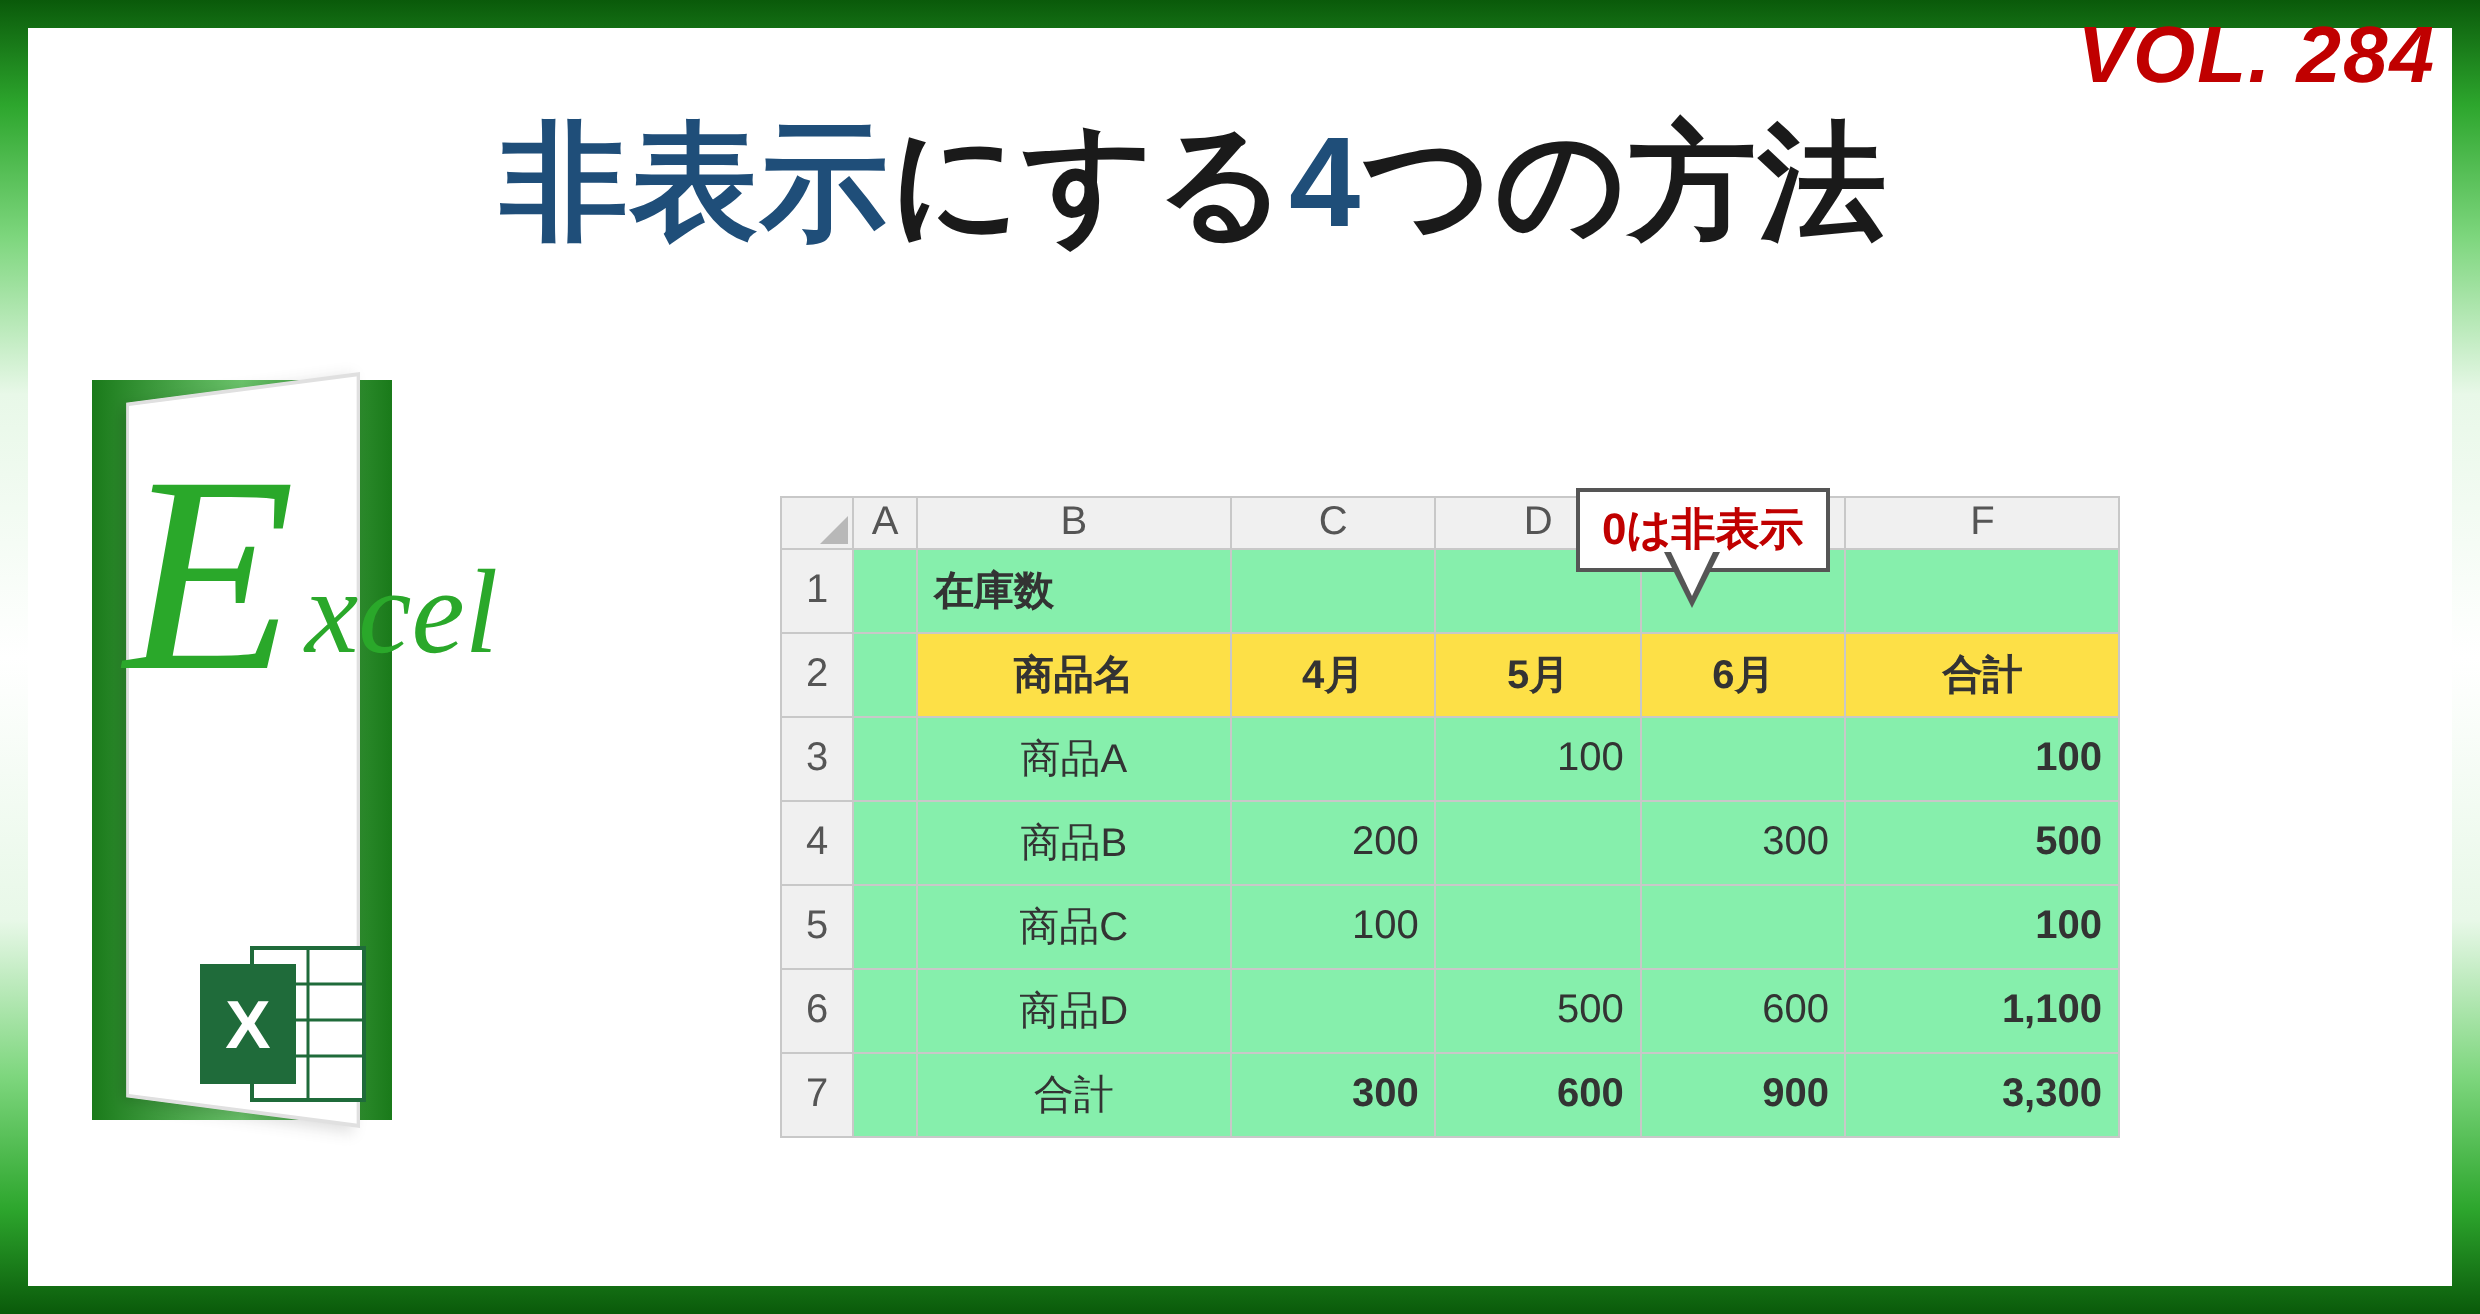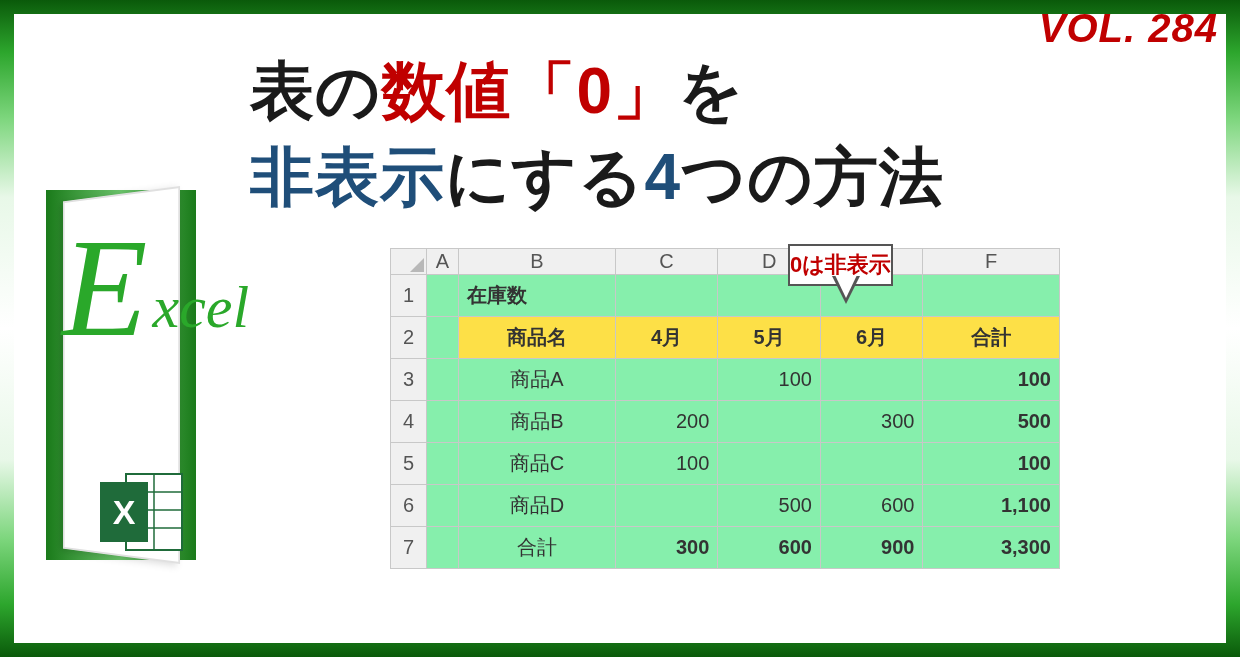--- a/index.html
+++ b/index.html
@@ -168,21 +168,21 @@
     
     .callout {
       position: absolute;
       left: 788px;
       top: 244px;
       z-index: 5;
     }
     .callout-box {
       background: #fff;
       border: 2px solid #555;
-      padding: 4px 0;
+      padding: 4px 11px;
       font-size: 22px;
       font-weight: 700;
       color: #c00000;
       white-space: nowrap;
     }
     .callout-tail {
       position: absolute;
       left: 44px;
       top: 32px;
       width: 0; height: 0;
@@ -226,23 +226,20 @@
     <line x1="30" y1="42" x2="86" y2="42" stroke="#1f6b3a" stroke-width="1.5"></line>
     <line x1="30" y1="60" x2="86" y2="60" stroke="#1f6b3a" stroke-width="1.5"></line>
     <line x1="58" y1="6" x2="58" y2="82" stroke="#1f6b3a" stroke-width="1.5"></line>
     <rect x="4" y="14" width="48" height="60" fill="#1f6b3a"></rect>
     <text x="28" y="56" font-family="Arial" font-weight="700" font-size="34" fill="#ffffff" text-anchor="middle">X</text>
   </svg>
 </div>
 
 <div class="title">
   <div>
-    <span class="black">表の</span><span class="red">数値「0」</span><span class="black">を</span>
-  </div>
-  <div>
     <span class="blue">非表示</span><span class="black">にする</span><span class="blue">4</span><span class="black">つの方法</span>
   </div>
 </div>
 
 <div class="callout">
   <div class="callout-box">0は非表示</div>
   <div class="callout-tail"></div>
 </div>
 
 <table class="sheet">

